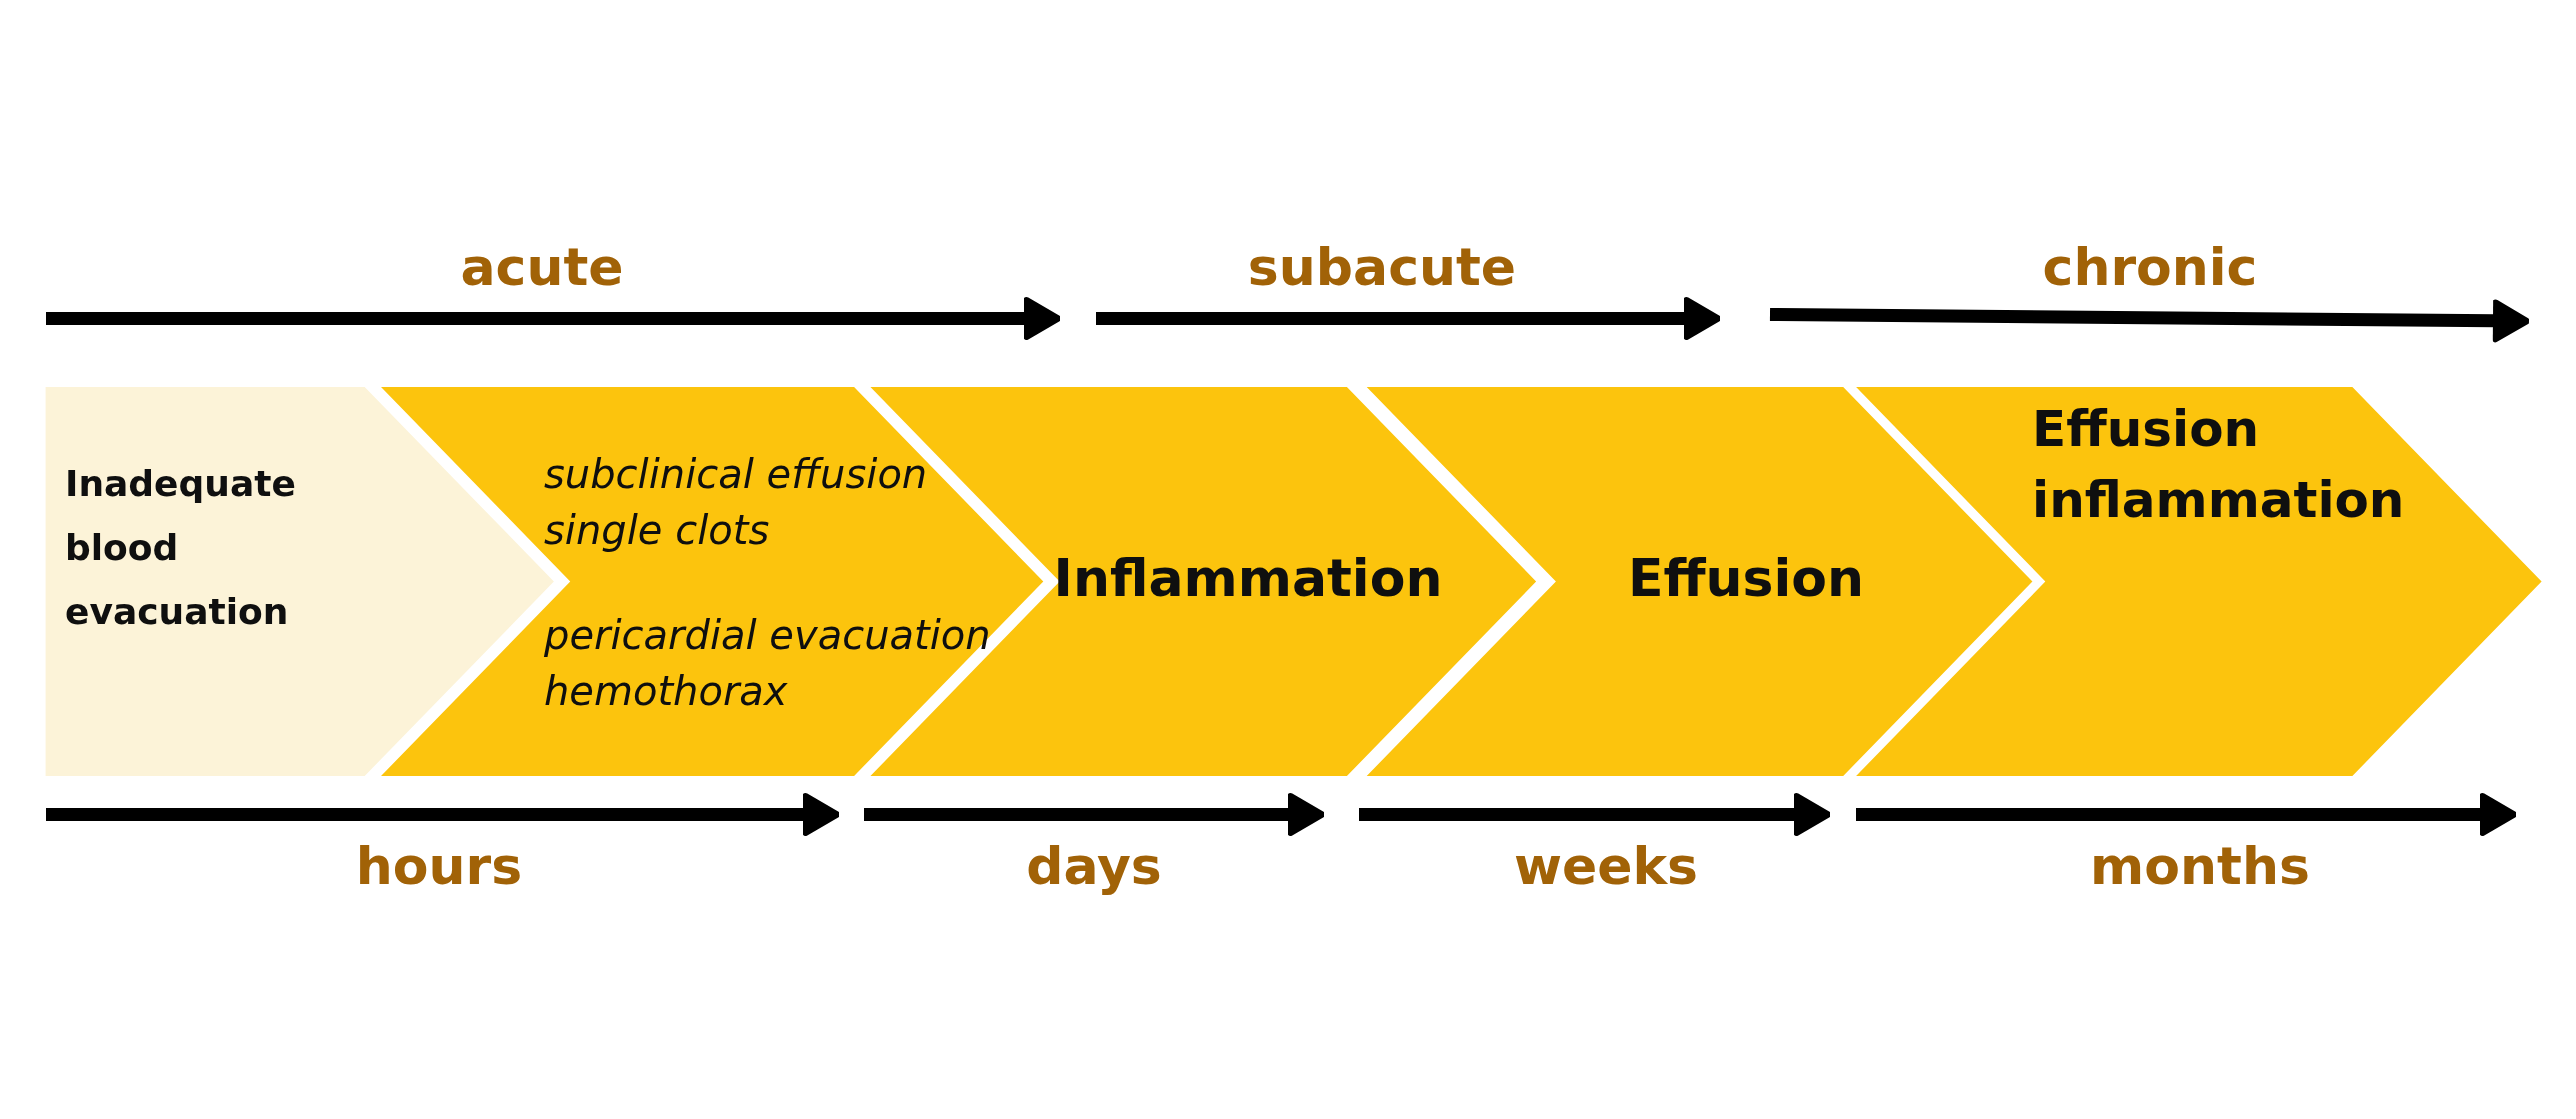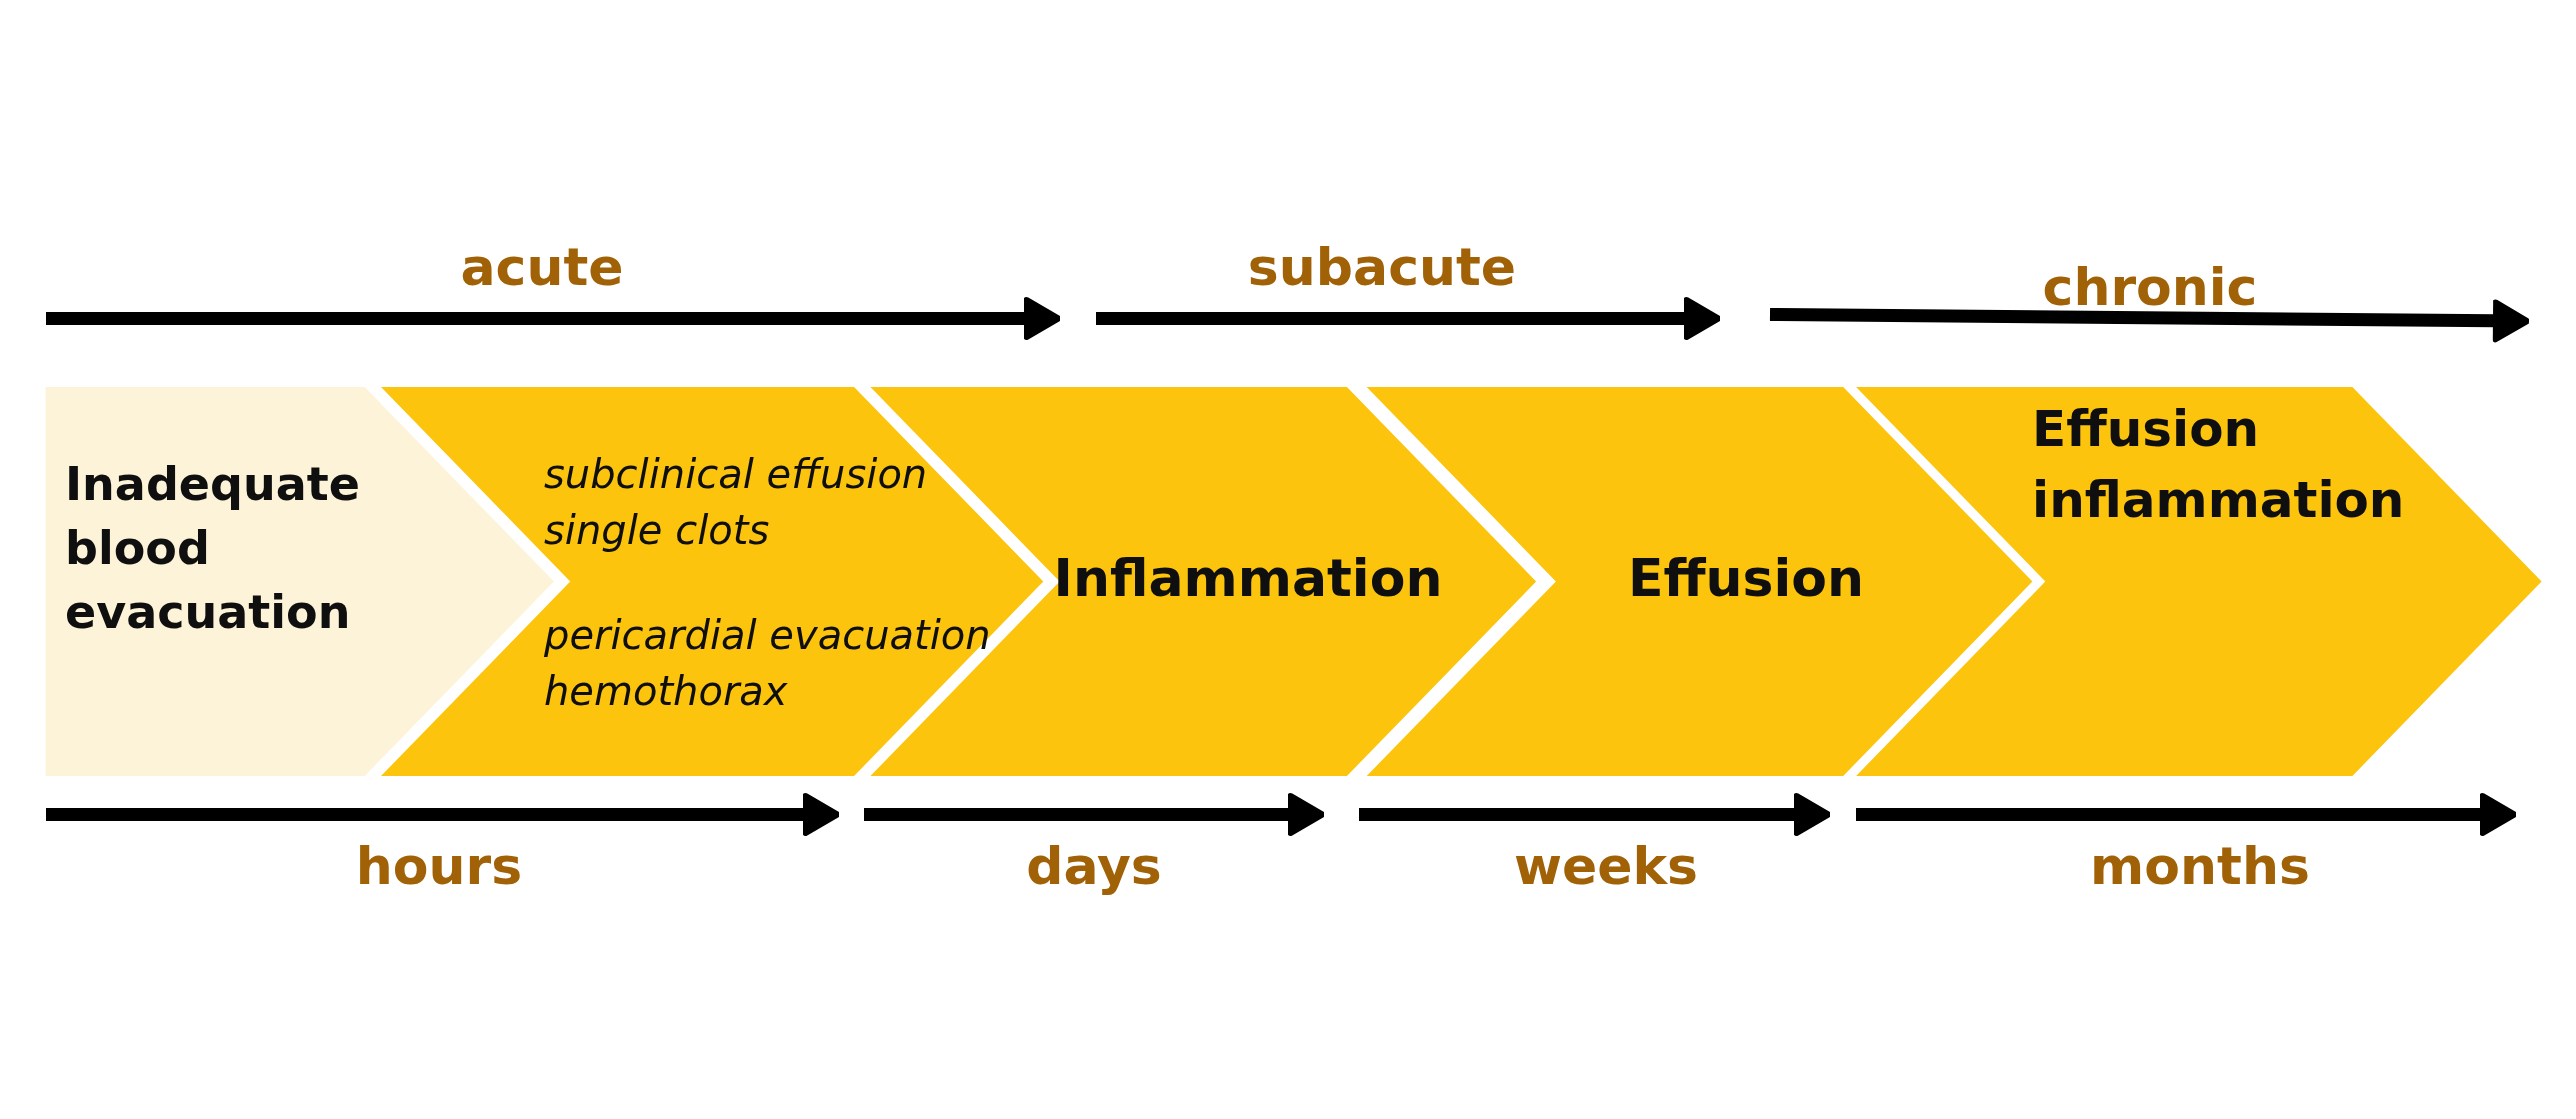--- a/index.html
+++ b/index.html
@@ -10,21 +10,21 @@
 
   
   .phase-label, .time-label {
     position:absolute; transform:translateX(-50%);
     font-size:52px; font-weight:700; white-space:nowrap; color:#a16207;
   }
   .phase-label { top:237px; }
   .time-label  { top:836px; }
   .lbl-acute    { left:542px; }
   .lbl-subacute { left:1382px; }
-  .lbl-chronic  { left:2150px;margin-top:20px; }
+  .lbl-chronic  { left:2150px; }
   .lbl-hours  { left:439px; }
   .lbl-days   { left:1094px; }
   .lbl-weeks  { left:1606px; }
   .lbl-months { left:2200px; }
 
   
   .h-arrow { position:absolute; height:45px; display:flex; align-items:center; }
   .h-arrow .shaft { flex:1 1 auto; height:13.8px; background:#000; }
   .h-arrow .head  { flex:0 0 auto; margin-left:-1.7px; }
   .arr-acute    { top:296px; left:46px;   width:1014px; }
@@ -35,21 +35,21 @@
   .arr-days   { top:792px; left:864px; width:460px; }
   .arr-weeks  { top:792px; left:1359px; width:471px; }
   .arr-months { top:792px; left:1856px; width:660px; }
 
   
   .chevron-svg { position:absolute; left:0; top:387px; width:2576px; height:389px; display:block; }
 
   .chev-text { position:absolute; }
   .cream-text {
     left:65px; top:452px; width:318px;
-    font-size:46px; font-weight:700; line-height:64px;
+    font-size:36px; font-weight:700; line-height:64px;
   }
   .c2-group { left:544px; font-size:40px; line-height:56px; font-weight:400; }
   .c2-early { top:446px; }
   .c2-late  { top:607px; }
   .c2-group div { white-space:nowrap;font-style:italic; }
   .stage-title {
     transform:translate(-50%,-50%);
     font-size:52px; font-weight:700; white-space:nowrap;
   }
   .c3-title { left:1248px; top:578px; }

